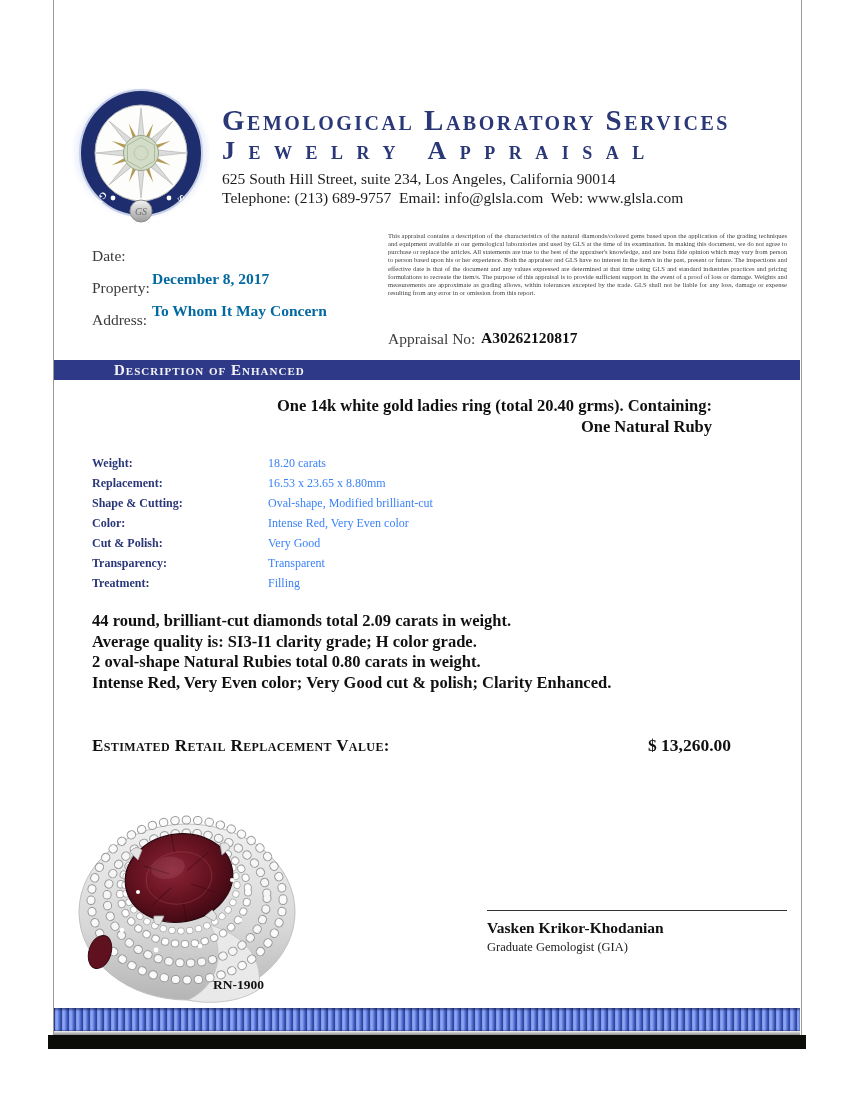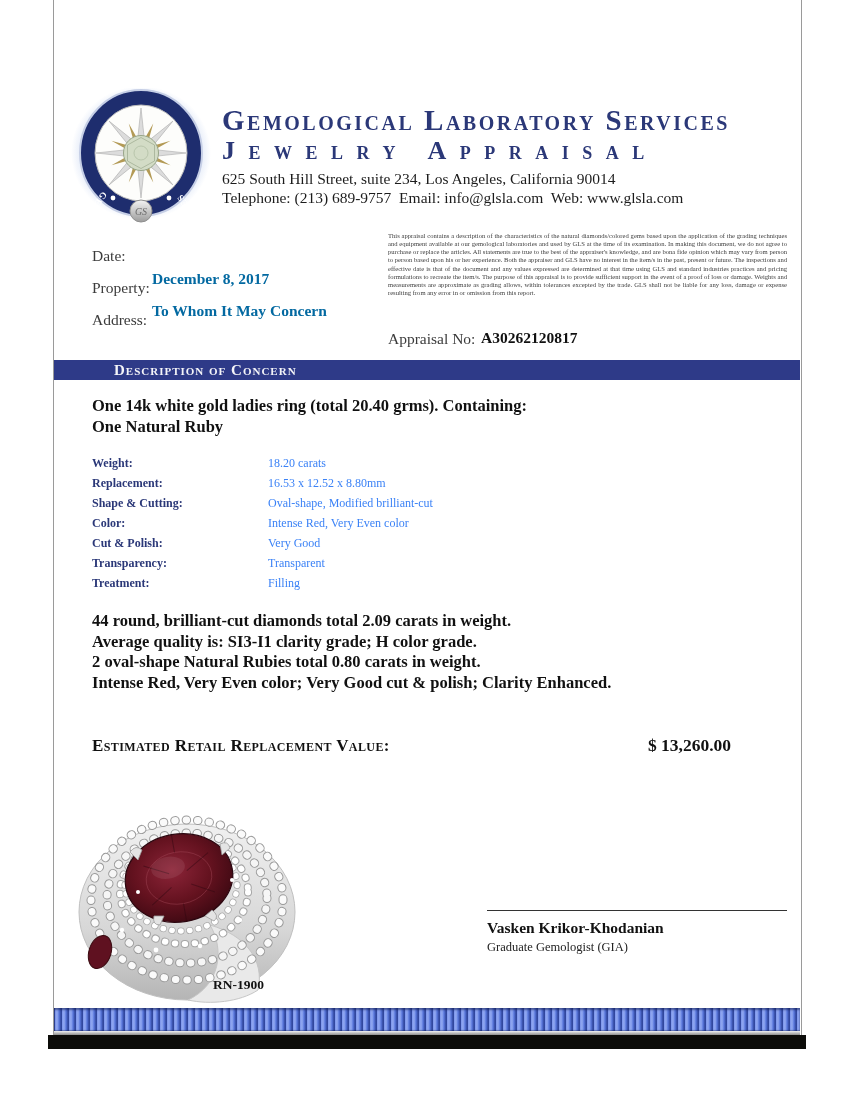--- a/index.html
+++ b/index.html
@@ -38,21 +38,21 @@
   .section-bar{
     position:absolute;left:54px;top:360px;width:746px;height:20px;
     background:#2e3a88;display:flex;align-items:center;
   }
   .section-bar-title{
     font-variant:small-caps;font-weight:bold;color:#f4f4f8;
     font-size:15px;letter-spacing:1px;padding-left:60px;line-height:20px;
   }
   
   .summary{position:absolute;left:92px;top:396px;width:620px;
-    font-size:16.5px;font-weight:bold;line-height:20.5px;color:#111;}
+    font-size:16.5px;font-weight:bold;line-height:20.5px;color:#111;text-align:right;}
   .specs{position:absolute;left:92px;top:453px;width:560px;}
   .spec-row{display:flex;height:20px;line-height:20px;}
   .spec-label{width:176px;font-size:12px;font-weight:bold;color:#2b3878;}
   .spec-value{font-size:12px;font-weight:normal;color:#3b82f6;}
   .additional{position:absolute;left:92px;top:611px;width:650px;
     font-size:16.5px;font-weight:bold;line-height:20.5px;color:#111;}
   
   .valuation-label{
     position:absolute;left:92px;top:736px;font-variant:small-caps;
     font-weight:bold;font-size:17px;color:#111;letter-spacing:.4px;
@@ -150,36 +150,36 @@
   <div class="info-label" style="top:279px">Property:</div>
   <div class="info-value" style="top:278px">To Whom It May Concern</div>
   <div class="info-label" style="top:311px">Address:</div>
   <div class="info-value" style="top:310px"></div>
 
   <div class="disclaimer">This appraisal contains a description of the characteristics of the natural diamonds/colored gems based upon the application of the grading techniques and equipment available at our gemological laboratories and used by GLS at the time of its examination.  In making this document, we do not agree to purchase or replace the articles.  All statements are true to the best of the appraiser's knowledge, and are bona fide opinion which may vary from person to person  based upon his or her experience.  Both the appraiser and GLS have no interest in the item/s in the past, present or future.  The inspections and effective date is that of the document and any values expressed are determined at that time using GLS and standard industries practices and pricing formulations to recreate the item/s.  The purpose of this appraisal is to provide sufficient support in the event of a proof of  loss or damage.  Weights and measurements are approximate as grading allows, within tolerances excepted by the trade.  GLS shall not be liable for any loss, damage or expense resulting from any error in or omission from this report.</div>
   <div class="appraisal-label">Appraisal No:</div>
   <div class="appraisal-no">A30262120817</div>
 
   <div class="section-bar">
-    <span class="section-bar-title">Description of Concern</span>
+    <span class="section-bar-title">Description of Enhanced</span>
   </div>
 
   <div class="summary">
     <div>One 14k white gold ladies ring (total 20.40 grms). Containing:</div>
     <div>One Natural Ruby</div>
   </div>
 
   <div class="specs">
     <div class="spec-row">
       <span class="spec-label">Weight:</span>
       <span class="spec-value">18.20 carats</span>
     </div>
     <div class="spec-row">
       <span class="spec-label">Replacement:</span>
-      <span class="spec-value">16.53 x 12.52 x 8.80mm</span>
+      <span class="spec-value">16.53 x 23.65 x 8.80mm</span>
     </div>
     <div class="spec-row">
       <span class="spec-label">Shape &amp; Cutting:</span>
       <span class="spec-value">Oval-shape, Modified brilliant-cut</span>
     </div>
     <div class="spec-row">
       <span class="spec-label">Color:</span>
       <span class="spec-value">Intense Red, Very Even color</span>
     </div>
     <div class="spec-row">

